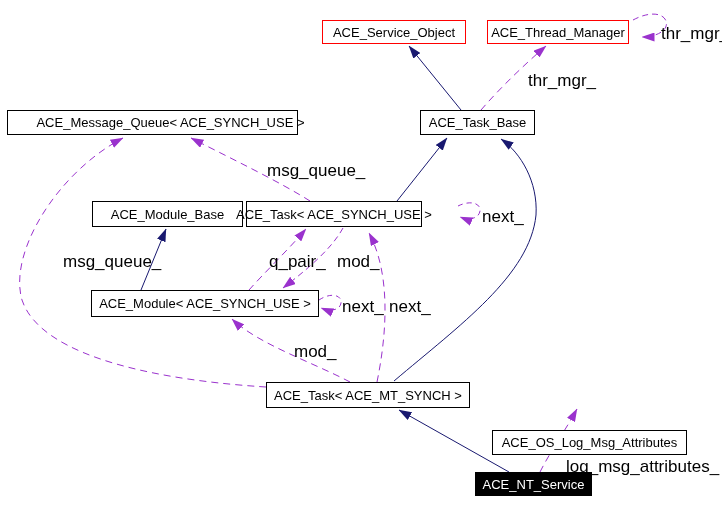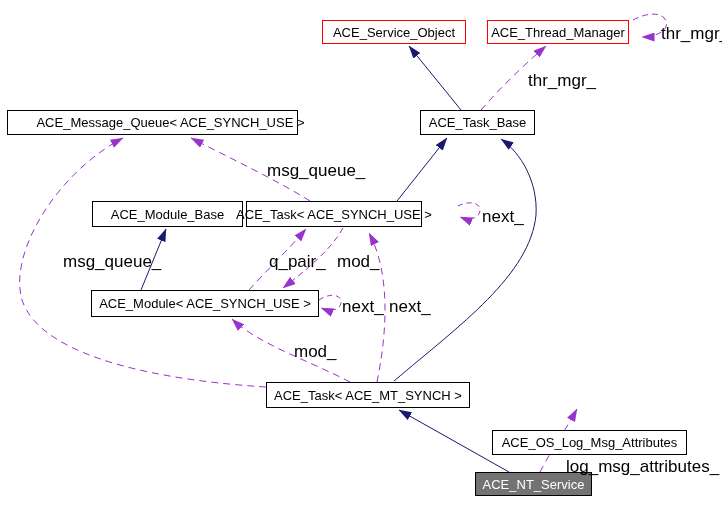--- a/index.html
+++ b/index.html
@@ -14,21 +14,21 @@
   .node{
     position:absolute;
     box-sizing:border-box;
     background:#ffffff;
     border:1px solid #000000;
     display:flex;align-items:center;justify-content:center;
     font-size:13px;color:#000000;white-space:nowrap;
     z-index:2;
   }
   .node.red{border-color:#ff0000;}
-  .node.selected{background:#737373;color:#ffffff;border-color:#000000;}
+  .node.selected{background:#000000;color:#ffffff;border-color:#000000;}
   .edge-label{
     position:absolute;
     font-size:17px;color:#000000;white-space:nowrap;
     z-index:3;
   }
 </style>
 </head>
 <body>
 
 <div class="diagram">

